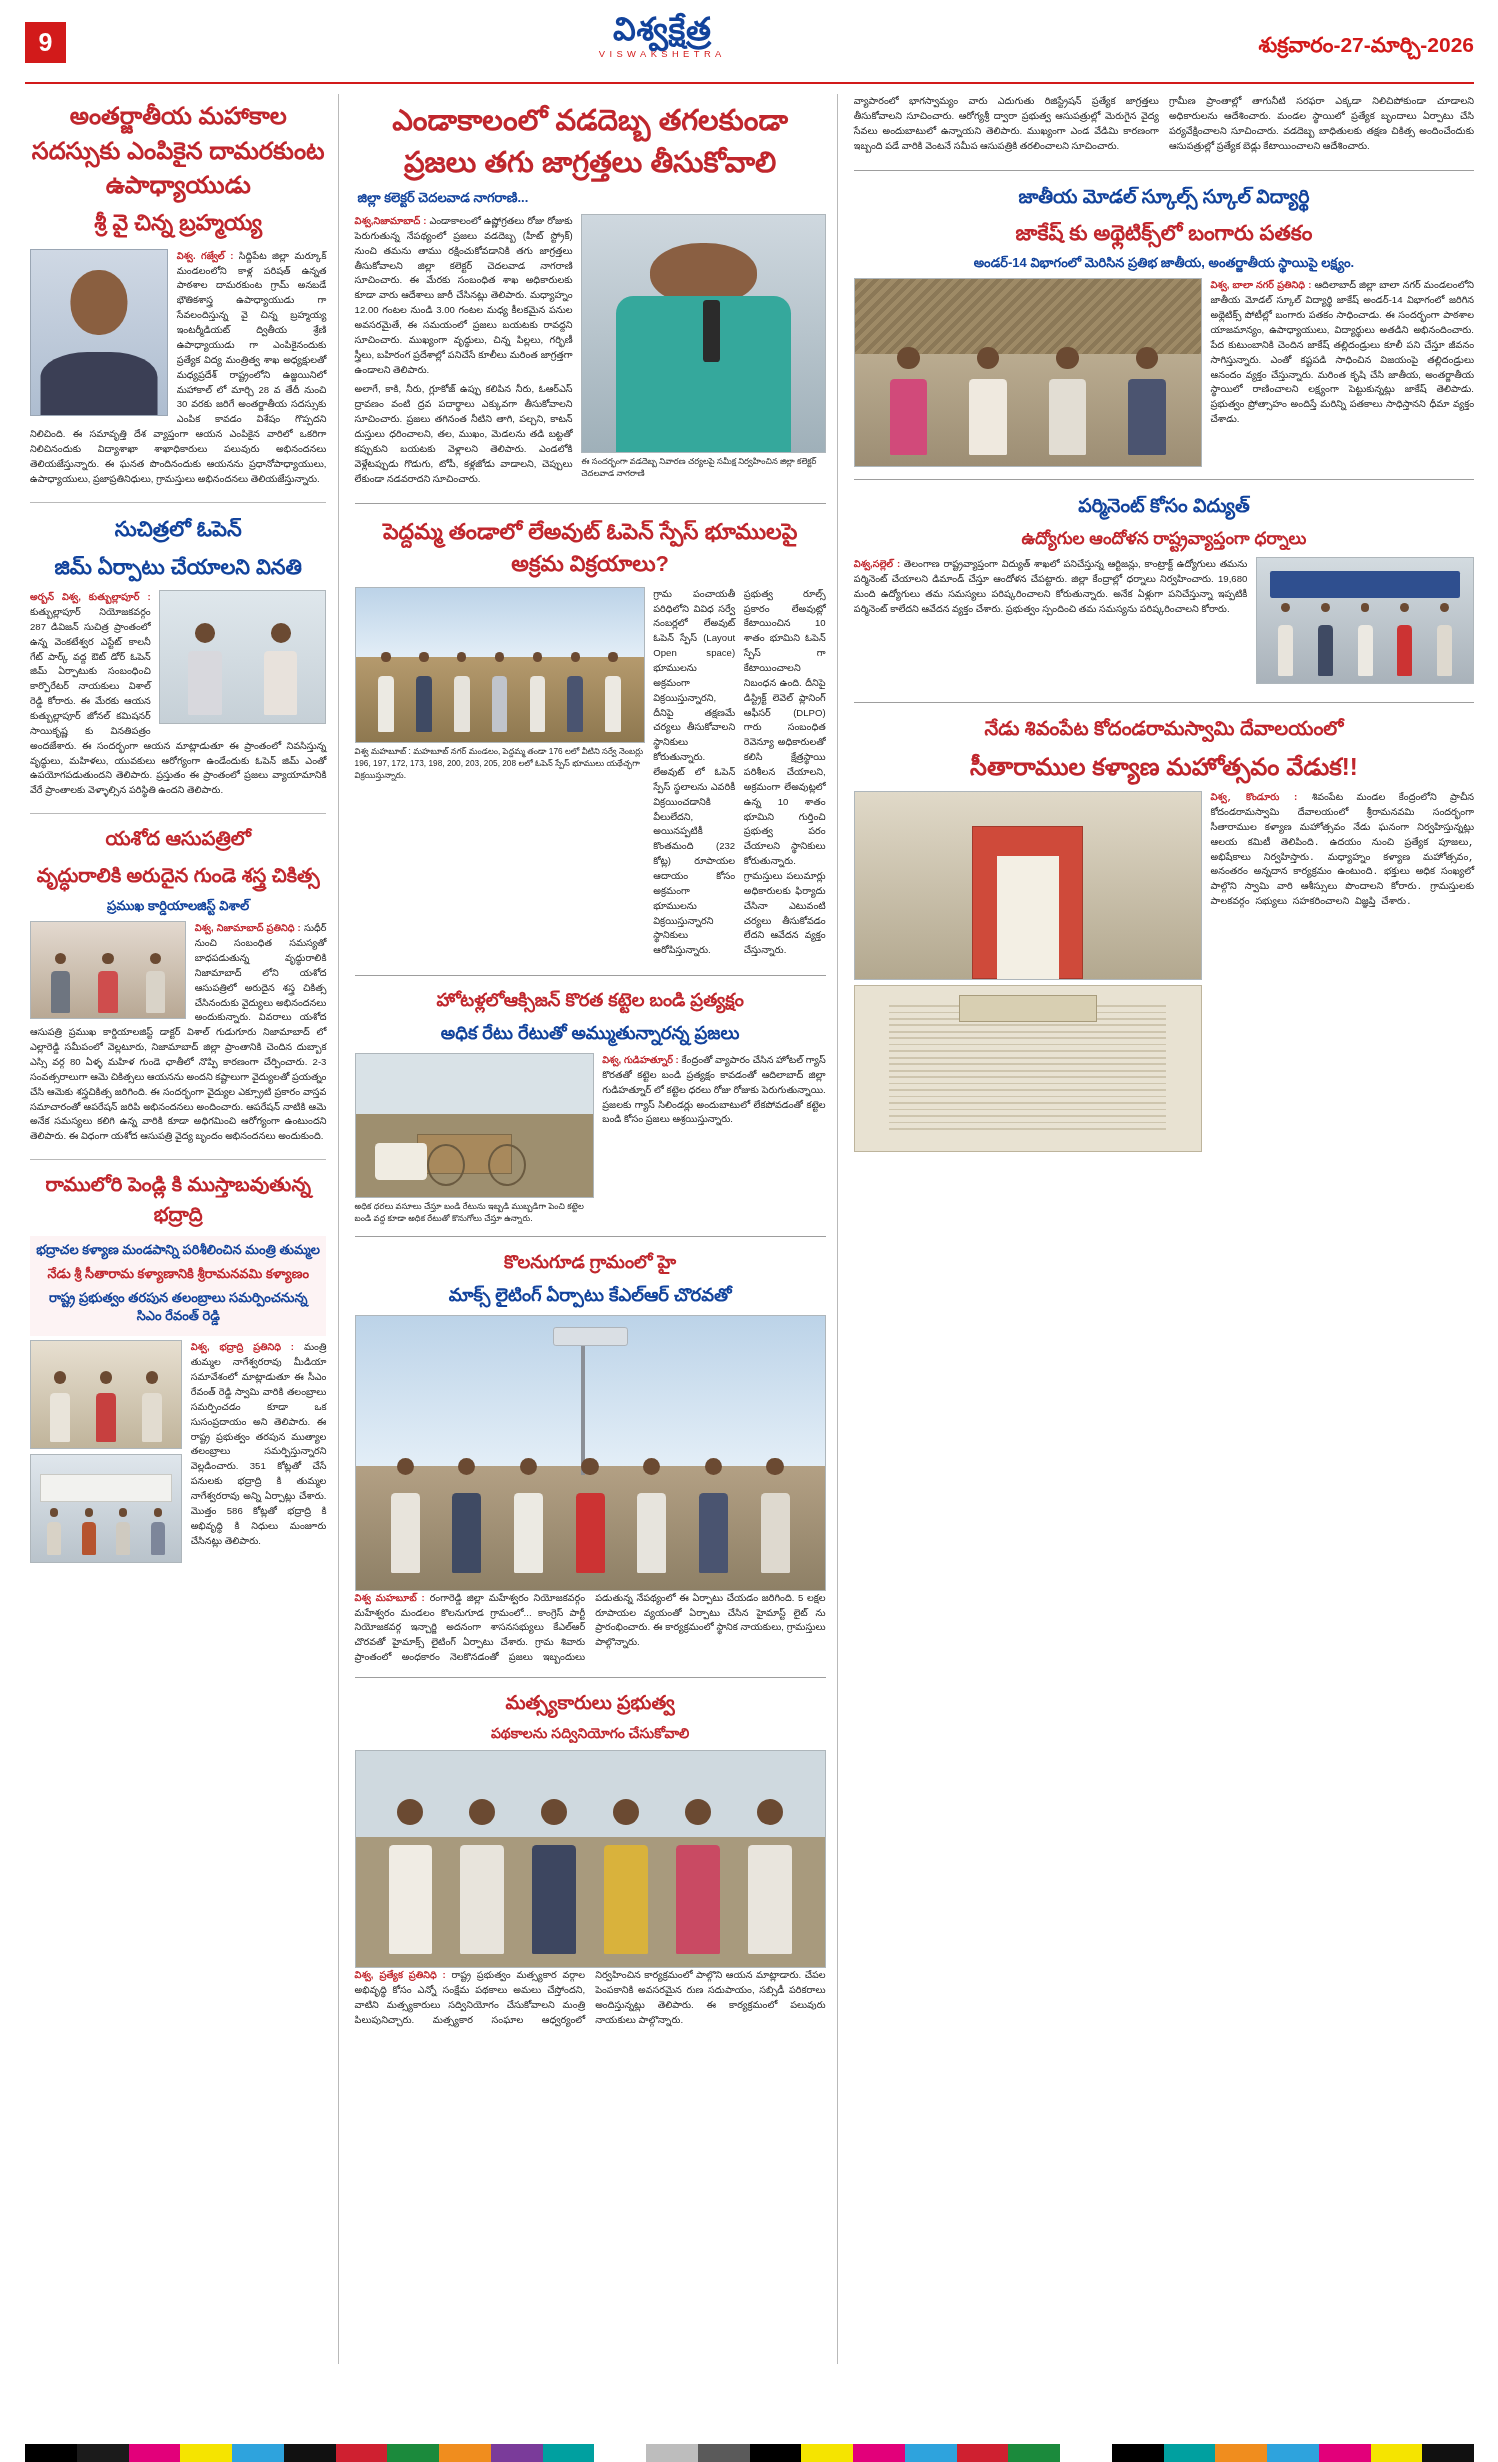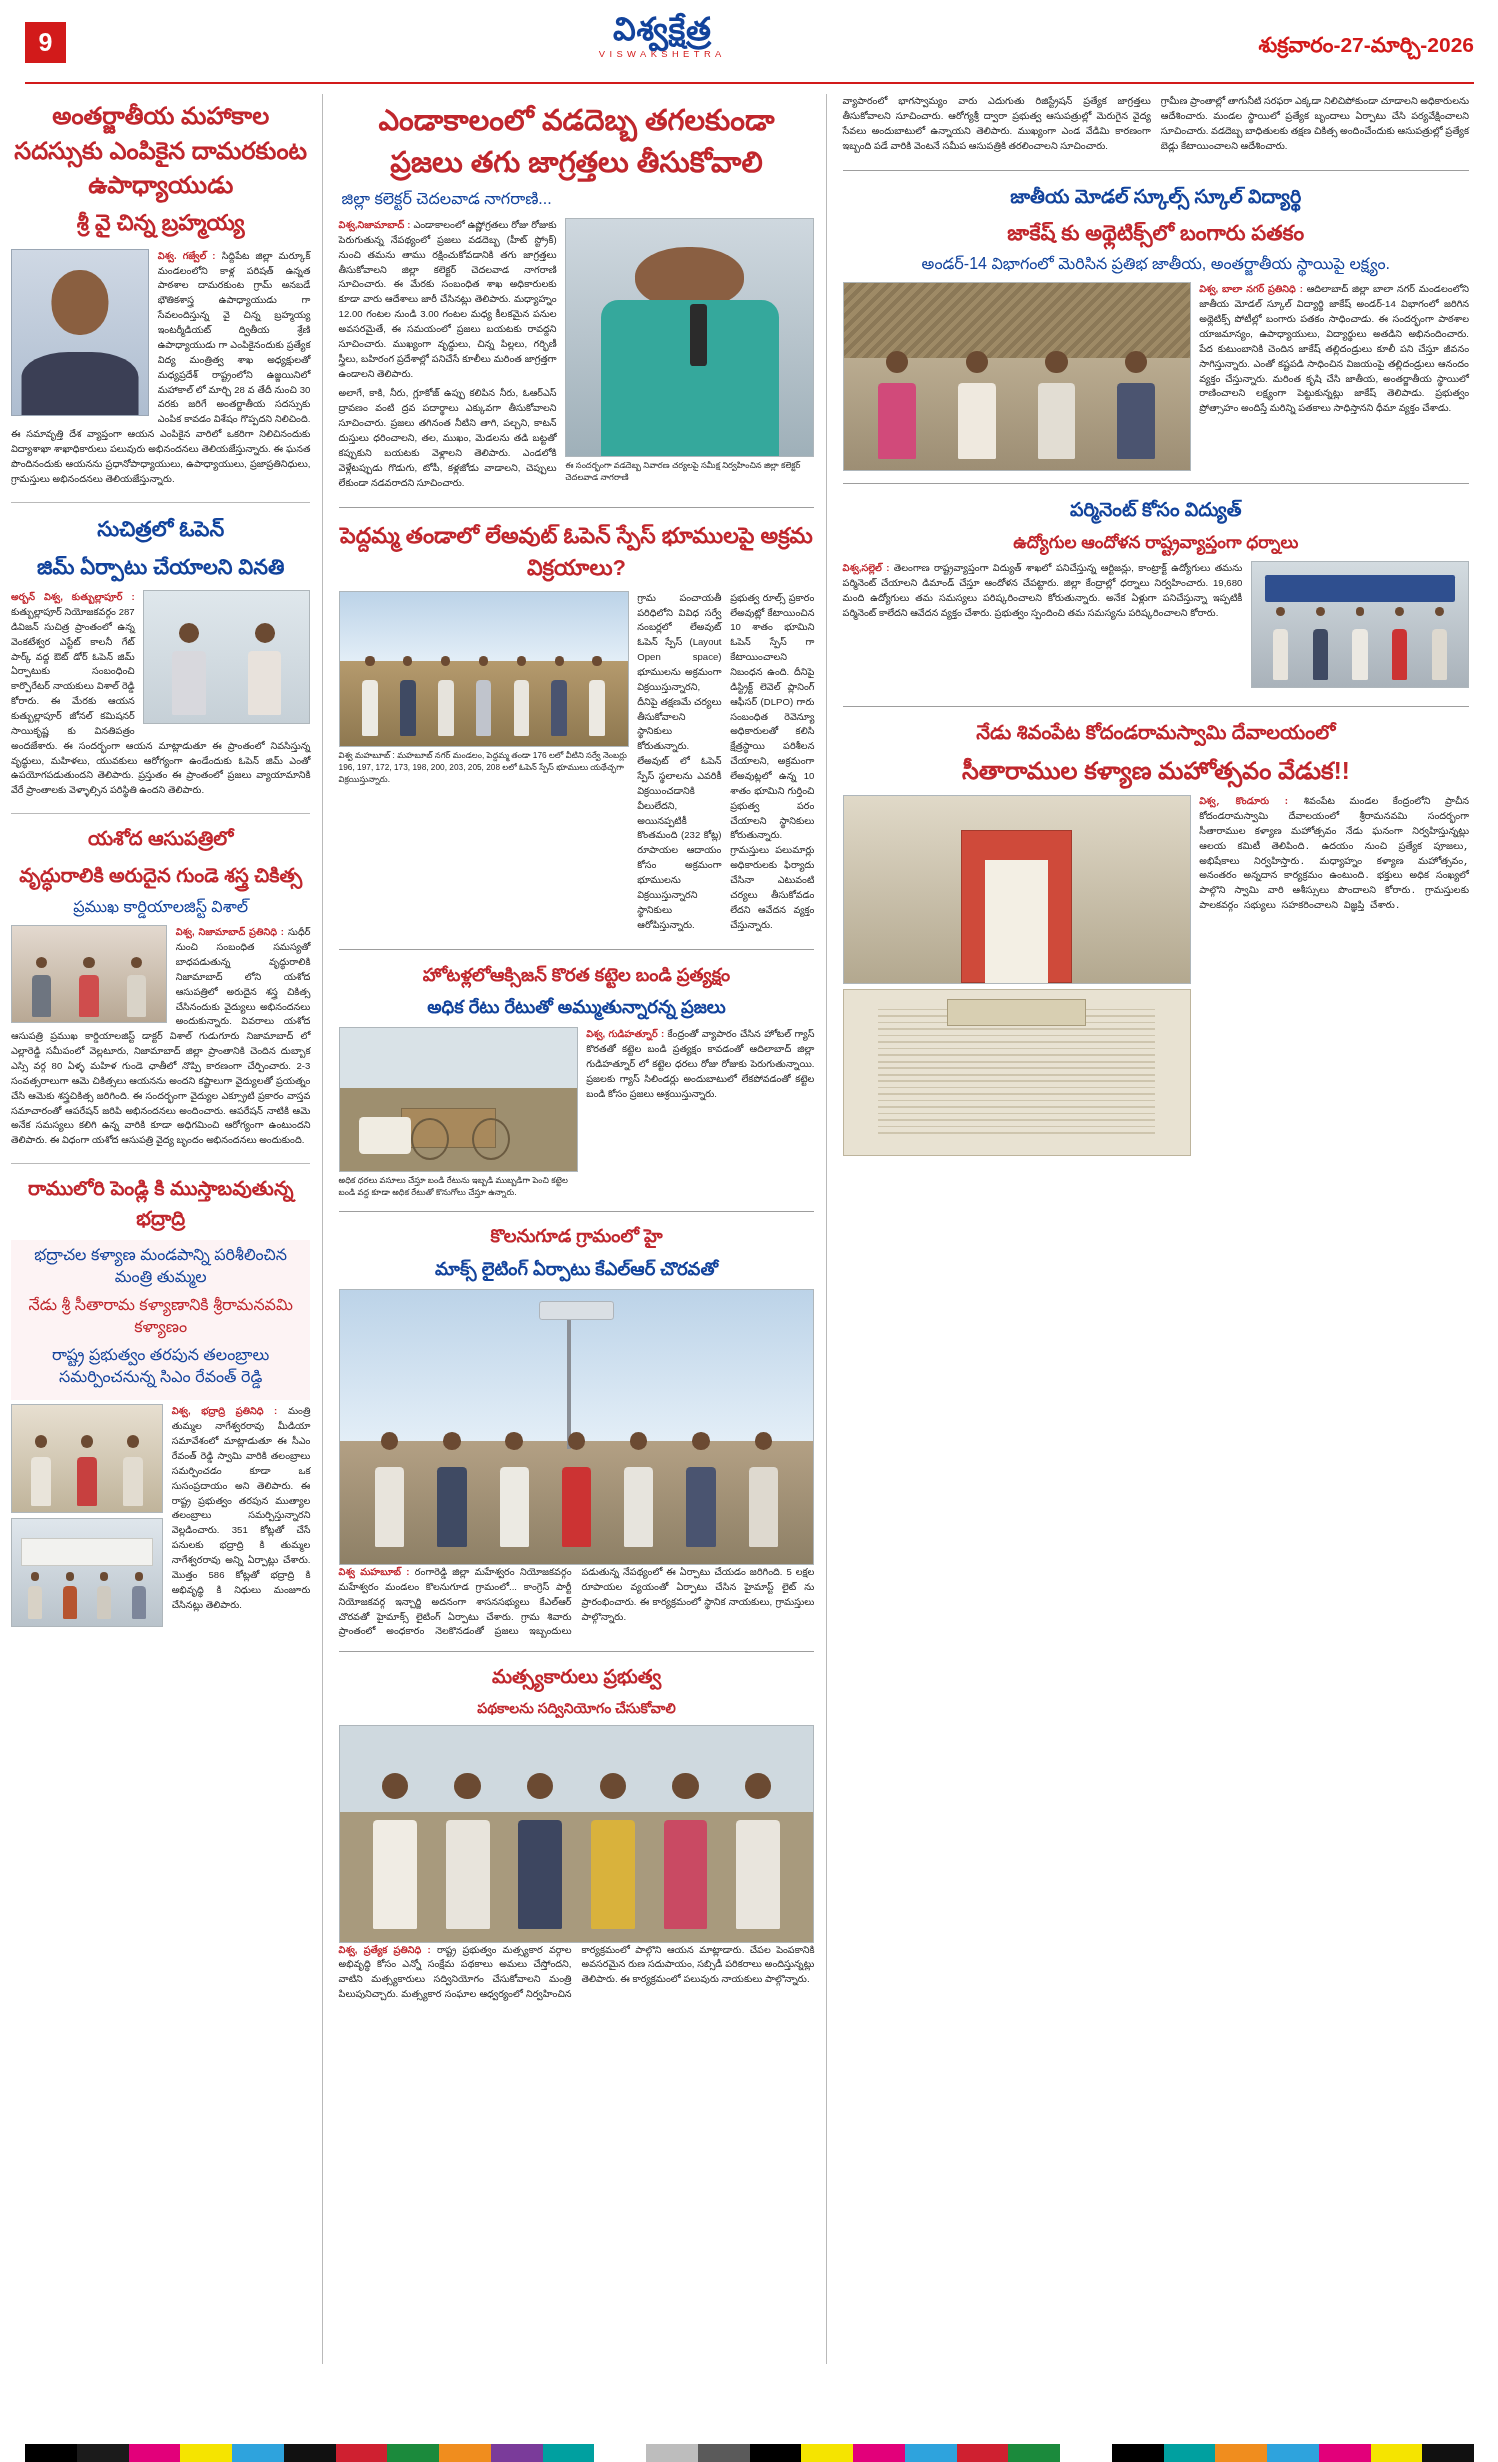--- a/index.html
+++ b/index.html
@@ -54,21 +54,21 @@
     color: #d21a1a;
     font-size: 21px;
     font-weight: bold;
     margin-top: 16px;
     white-space: nowrap;
   }
 
   
   .content {
     display: flex;
-    margin: 10px 25px 0 11px;
+    margin: 10px 25px 0 30px;
     gap: 4px;
     height: 2270px;
   }
   .col { padding: 0 11.6px; }
   .col-left   { width: 312px; border-right: 0.7px solid #b9b9b9; padding-left:0; }
   .col-center { width: 500px; border-right: 0.7px solid #b9b9b9; }
   .col-right  { width: 638px; padding-right:0; }
 
   .divider { border-top: 0.7px solid #b9b9b9; margin: 10px 0; }
   .divider-thick { border-top: 1.5px solid #9d9d9d; margin: 11.6px 0; }
@@ -108,24 +108,24 @@
   }
   h3.hl-sm-red {
     font-size: 16.7px;
     color: #c0272d;
     text-align: center;
     font-weight: bold;
     line-height: 1.5;
     margin: 2.9px 0 5.8px 0;
   }
   .kicker {
-    font-size: 16px;
+    font-size: 13px;
     color: #111;
     text-align: center;
-    font-weight: normal;
+    font-weight: bold;
     margin: 1.5px 0 5.8px 0;
   }
   .kicker-red { color:#c0272d; }
   .kicker-blue { color:#12439c; }
   .subname {
     font-size: 22px;
     color: #c0272d;
     text-align:center;
     font-weight:bold;
     margin: 1.5px 0 7.3px 0;

